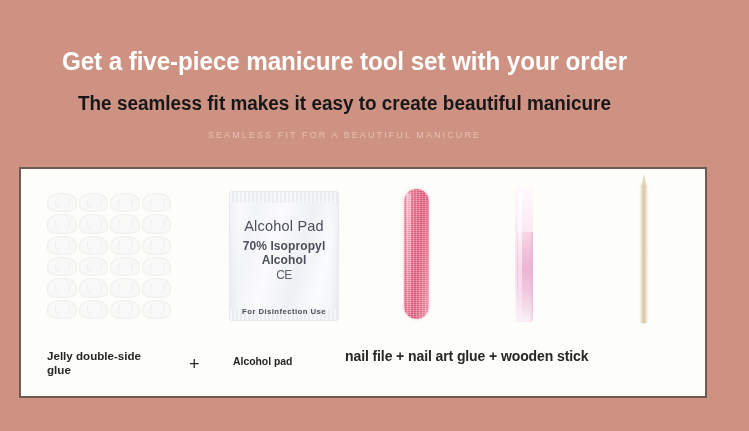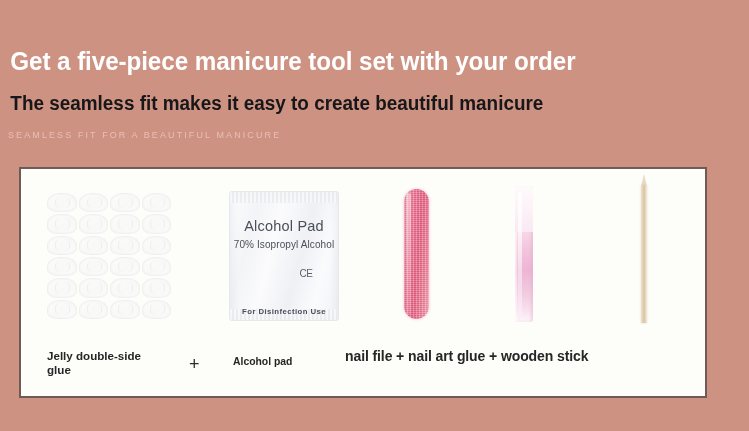--- a/index.html
+++ b/index.html
@@ -14,20 +14,21 @@
     font-family: "Liberation Sans", sans-serif;
     position: relative;
   }
 
   
   .header {
     position: absolute;
     left: 0;
     top: 0;
     width: 689px;
+    text-align: center;
   }
   .headline {
     margin: 0;
     padding-top: 48px;
     font-size: 25px;
     font-weight: bold;
     color: #ffffff;
     letter-spacing: -0.1px;
     line-height: 1.1;
     transform: scaleX(0.97);
@@ -157,30 +158,29 @@
     color: #4a4f59;
   }
   .pt-title {
     top: 26px;
     font-size: 14.5px;
     font-weight: normal;
     letter-spacing: 0.2px;
   }
   .pt-sub {
     top: 47px;
-    font-size: 10px;
-    font-weight: normal;
+    font-size: 12px;
+    font-weight: bold;
     letter-spacing: 0.1px;
   }
   .pt-ce {
     top: 76px;
-    font-size: 10px;
+    font-size: 12px;
     letter-spacing: -0.5px;
     color: #5b606a;
-    margin-left: 22px;
   }
   .pt-use {
     top: 115px;
     font-size: 7.8px;
     font-weight: bold;
     letter-spacing: 0.4px;
   }
 
   
   .nail-file {

